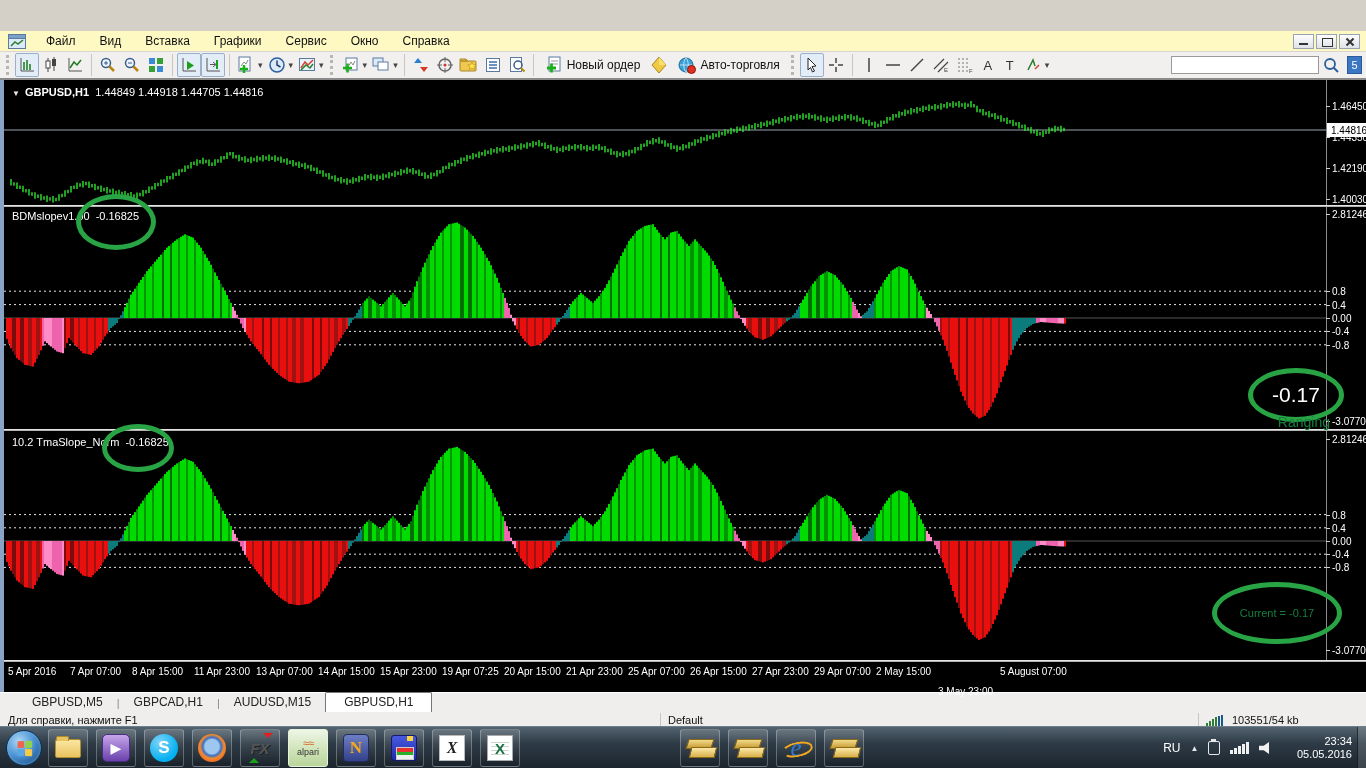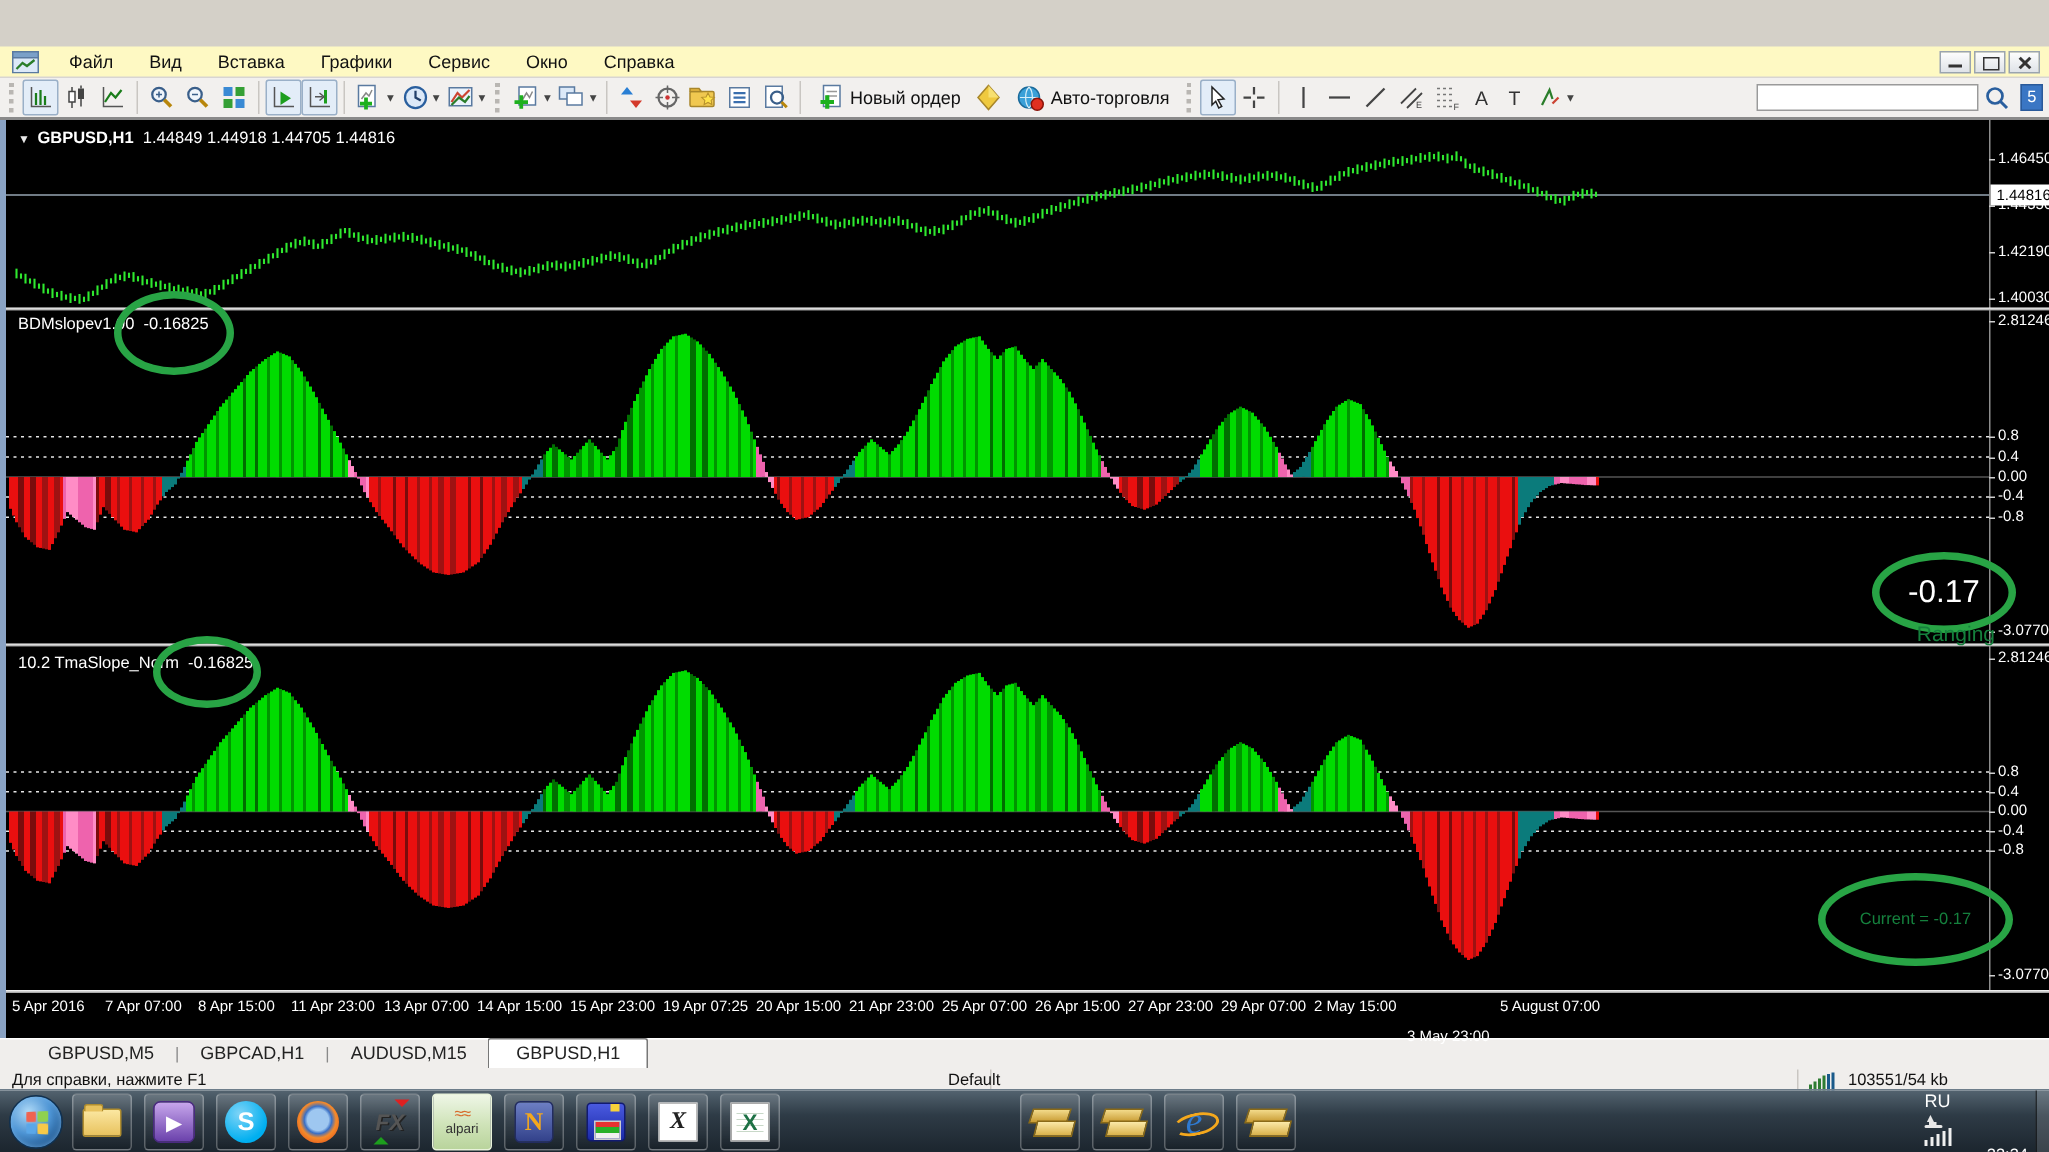--- a/index.html
+++ b/index.html
@@ -77,21 +77,21 @@
     border-top:1px solid #fff; display:flex; align-items:flex-end; padding-left:18px; }
   .tab { font-size:12px; color:#222; padding:2px 14px 3px; }
   .tabdiv { color:#8a8a8a; font-size:11px; padding-bottom:3px; }
   .tab.active { background:#fff; border:1px solid #777; border-bottom:none; border-radius:2px 2px 0 0;
     position:relative; top:1px; padding:2px 18px 4px; }
 
   
   .statusbar { position:absolute; left:0; top:712px; width:1366px; height:16px; background:#f0eeec;
     font-size:11px; color:#111; }
   .st-help { position:absolute; left:8px; top:2px; }
-  .st-profile { position:absolute; left:632px; top:2px; }
+  .st-profile { position:absolute; left:668px; top:2px; }
   .st-traffic { position:absolute; left:1232px; top:2px; }
   .st-bars { position:absolute; left:1206px; top:3px; display:flex; align-items:flex-end; gap:1px; }
   .st-bars i { width:2px; background:#2e7d32; display:block; }
   .st-vsep { position:absolute; top:1px; width:1px; height:13px; background:#c9c6c2; }
 
   
   .taskbar { position:absolute; left:0; top:726px; width:1366px; height:42px;
     background:linear-gradient(#53636f,#2e3b46 40%,#1d2730 95%); border-top:1px solid #6d7d8a; z-index:20; }
   .start-orb { position:absolute; left:6px; top:3px; width:36px; height:36px; border-radius:50%;
     background:radial-gradient(circle at 35% 30%, #aed9f7, #4d94d4 45%, #1b5globals 0); 
@@ -126,21 +126,21 @@
   .i-xapp { width:26px; height:26px; background:#fff; border:1px solid #bbb; color:#222; font-style:italic; font-weight:700; font-size:16px; font-family:"Liberation Serif",serif; display:flex; align-items:center; justify-content:center; }
   .i-excel { width:26px; height:26px; background:#fff; border:1px solid #aaa; display:flex; align-items:center; justify-content:center; position:relative; }
   .i-excel::before { content:""; position:absolute; inset:3px 3px 3px 3px; background:
      repeating-linear-gradient(#fff 0 3px, #c8d8c8 3px 4px); }
   .i-excel span { position:relative; color:#1e7145; font-weight:700; font-size:15px; }
   .i-book { width:28px; height:24px; position:relative; }
   .i-book::before { content:""; position:absolute; left:1px; top:3px; width:24px; height:8px; background:linear-gradient(#f2da8a,#c89b32); border:1px solid #8a6a18; transform:skewX(-18deg); }
   .i-book::after { content:""; position:absolute; left:4px; top:11px; width:24px; height:9px; background:linear-gradient(#fbe9a8,#d8b048); border:1px solid #8a6a18; transform:skewX(-14deg); }
   .i-ie { width:30px; height:30px; position:relative; color:#2f7ad1; font-family:"Liberation Serif",serif; font-size:25px; font-style:italic; display:flex; align-items:center; justify-content:center; }
   .i-ie::after { content:""; position:absolute; left:1px; top:9px; width:27px; height:11px; border:2px solid #f4a81d; border-left-color:transparent; border-radius:50%; transform:rotate(-12deg); }
-  .tray { position:absolute; right:14px; top:0; height:42px; display:flex; color:#fff;flex-direction:column; }
+  .tray { position:absolute; right:14px; top:0; height:42px; display:flex; align-items:center; gap:10px; color:#fff; }
   .tray .lang { font-size:12px; }
   .tray .expand { font-size:8px; color:#e8e8e8; }
   .i-clip { width:12px; height:14px; border:1.5px solid #e8e8e8; border-radius:2px; position:relative; }
   .i-clip::before { content:""; position:absolute; left:2px; top:-3px; width:5px; height:3px; background:#e8e8e8; }
   .i-signal { display:flex; align-items:flex-end; gap:1.5px; }
   .i-signal i { width:2.5px; background:#f0f0f0; display:block; }
   .i-speaker { width:14px; height:12px; background:#f0f0f0; clip-path:polygon(0 32%,34% 32%,72% 0,72% 100%,34% 68%,0 68%); }
   .clock { text-align:right; font-size:11px; line-height:13px; margin-left:14px; }
   .deskstrip { position:absolute; right:0; top:0; width:9px; height:42px; background:rgba(255,255,255,.14); border-left:1px solid rgba(0,0,0,.6); }
 </style>

